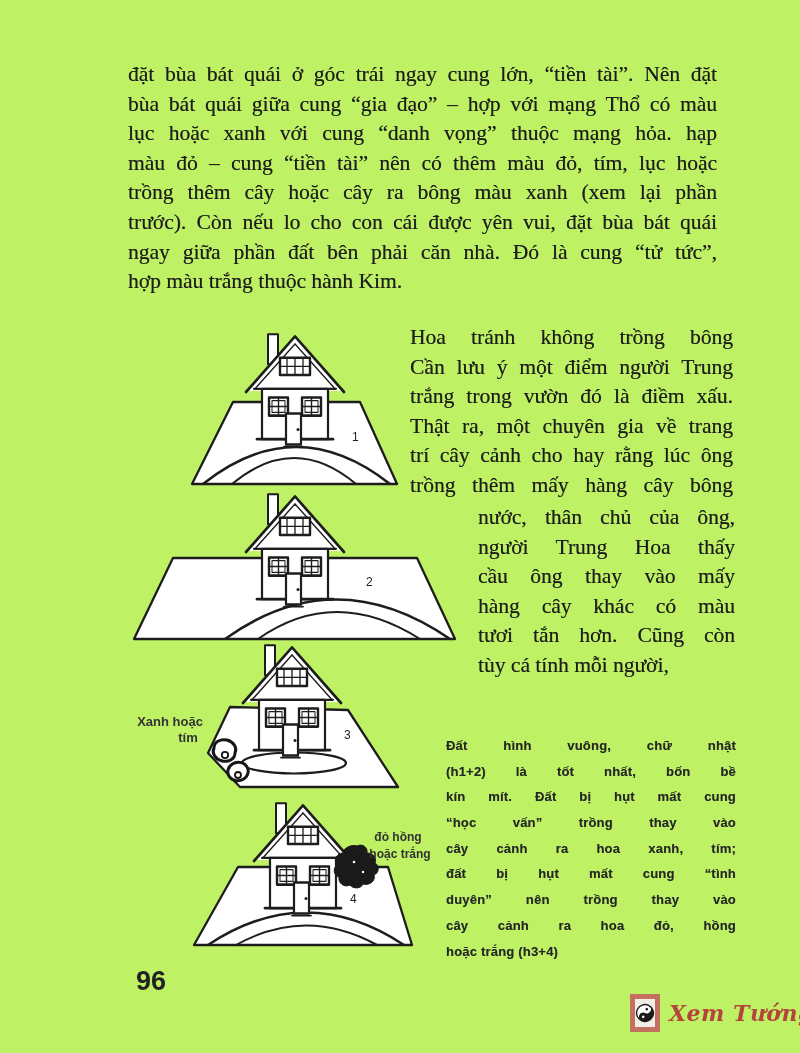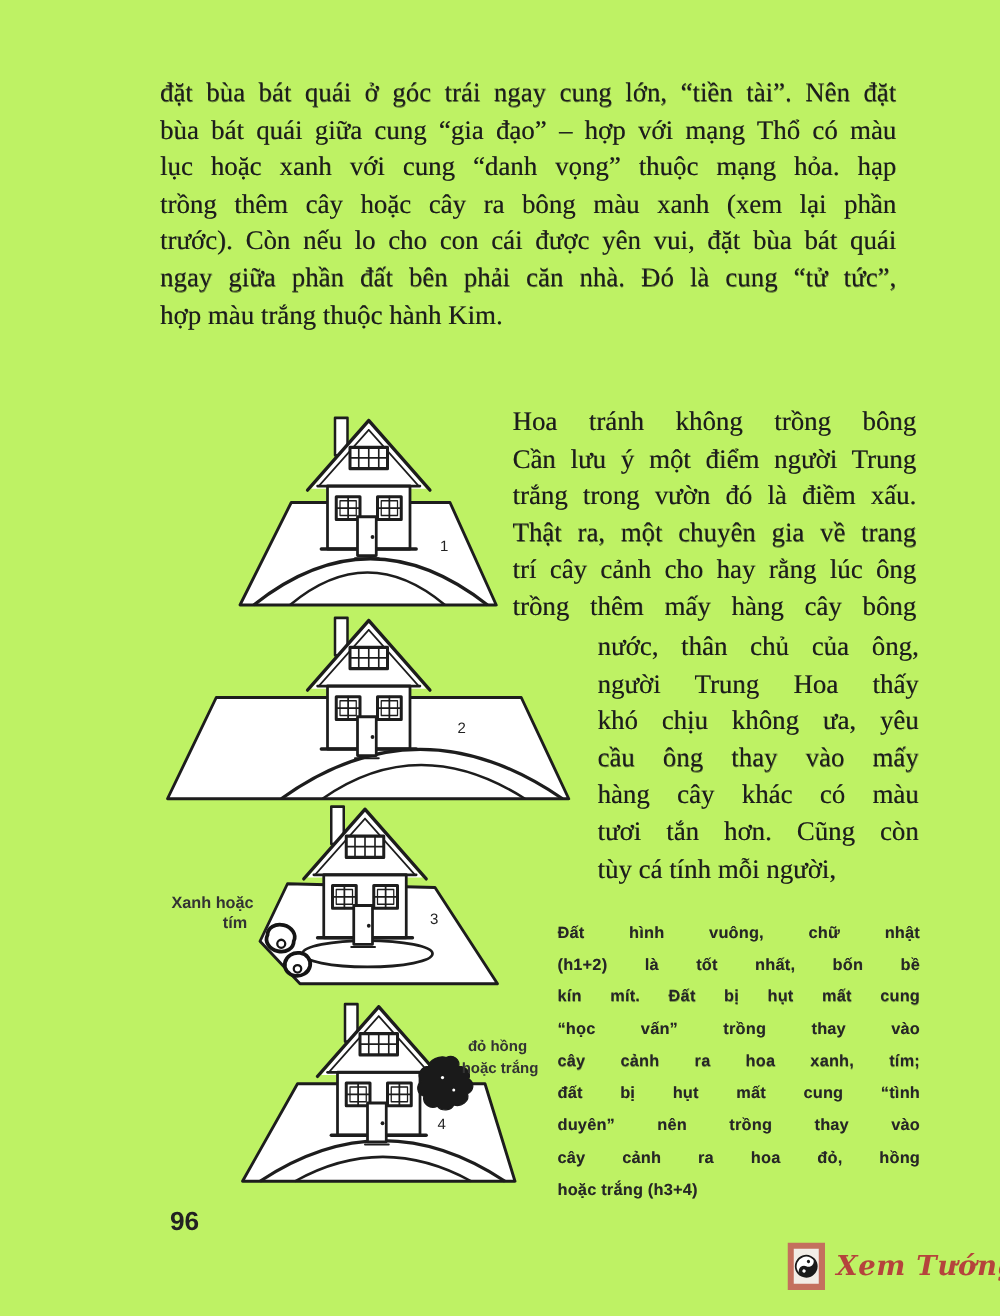--- a/index.html
+++ b/index.html
@@ -21,21 +21,21 @@
   
   .cap .line{
     height:25.7px; line-height:25.7px; font-size:13px;
     font-family:"Liberation Sans", sans-serif; font-weight:700;
     letter-spacing:0.2px; color:#262626;
     text-shadow:0.2px 0.2px 0 rgba(30,30,30,0.4);
   }
   .pagenum{
     position:absolute; left:136px; top:966px;
     font-family:"Liberation Sans", sans-serif;
-    font-size:21px; font-weight:600; color:#222;
+    font-size:27px; font-weight:600; color:#222;
   }
   .figs{ position:absolute; left:0; top:0; }
   .fig-label{
     font-family:"Liberation Sans", sans-serif;
     font-weight:700; fill:#333;
   }
   .fig-num{
     font-family:"Liberation Sans", sans-serif;
     font-size:12px; fill:#222;
   }
@@ -52,39 +52,39 @@
 </style>
 </head>
 <body>
 
 <div class="page">
 
   <div class="block" style="left:128px; top:60px; width:589px;">
     <div class="line j">đặt bùa bát quái ở góc trái ngay cung lớn, “tiền tài”. Nên đặt</div>
     <div class="line j">bùa bát quái giữa cung “gia đạo” – hợp với mạng Thổ có màu</div>
     <div class="line j">lục hoặc xanh với cung “danh vọng” thuộc mạng hỏa. hạp</div>
+    <div class="line j">màu đỏ – cung “tiền tài” nên có thêm màu đỏ, tím, lục hoặc</div>
     <div class="line j">trồng thêm cây hoặc cây ra bông màu xanh (xem lại phần</div>
     <div class="line j">trước). Còn nếu lo cho con cái được yên vui, đặt bùa bát quái</div>
     <div class="line j">ngay giữa phần đất bên phải căn nhà. Đó là cung “tử tức”,</div>
     <div class="line">hợp màu trắng thuộc hành Kim.</div>
   </div>
 
   <div class="block" style="left:410px; top:323px; width:323px;">
     <div class="line j">Hoa tránh không trồng bông</div>
     <div class="line j">Cần lưu ý một điểm người Trung</div>
     <div class="line j">trắng trong vườn đó là điềm xấu.</div>
     <div class="line j">Thật ra, một chuyên gia về trang</div>
     <div class="line j">trí cây cảnh cho hay rằng lúc ông</div>
     <div class="line j">trồng thêm mấy hàng cây bông</div>
   </div>
 
   <div class="block" style="left:478px; top:503px; width:257px;">
     <div class="line j">nước, thân chủ của ông,</div>
     <div class="line j">người Trung Hoa thấy</div>
-    <div class="line j">khó chịu không ưa, yêu</div>
     <div class="line j">cầu ông thay vào mấy</div>
     <div class="line j">hàng cây khác có màu</div>
     <div class="line j">tươi tắn hơn. Cũng còn</div>
     <div class="line">tùy cá tính mỗi người,</div>
   </div>
 
   <div class="block cap" style="left:446px; top:733px; width:290px;">
     <div class="line j">Đất hình vuông, chữ nhật</div>
     <div class="line j">(h1+2) là tốt nhất, bốn bề</div>
     <div class="line j">kín mít. Đất bị hụt mất cung</div>

